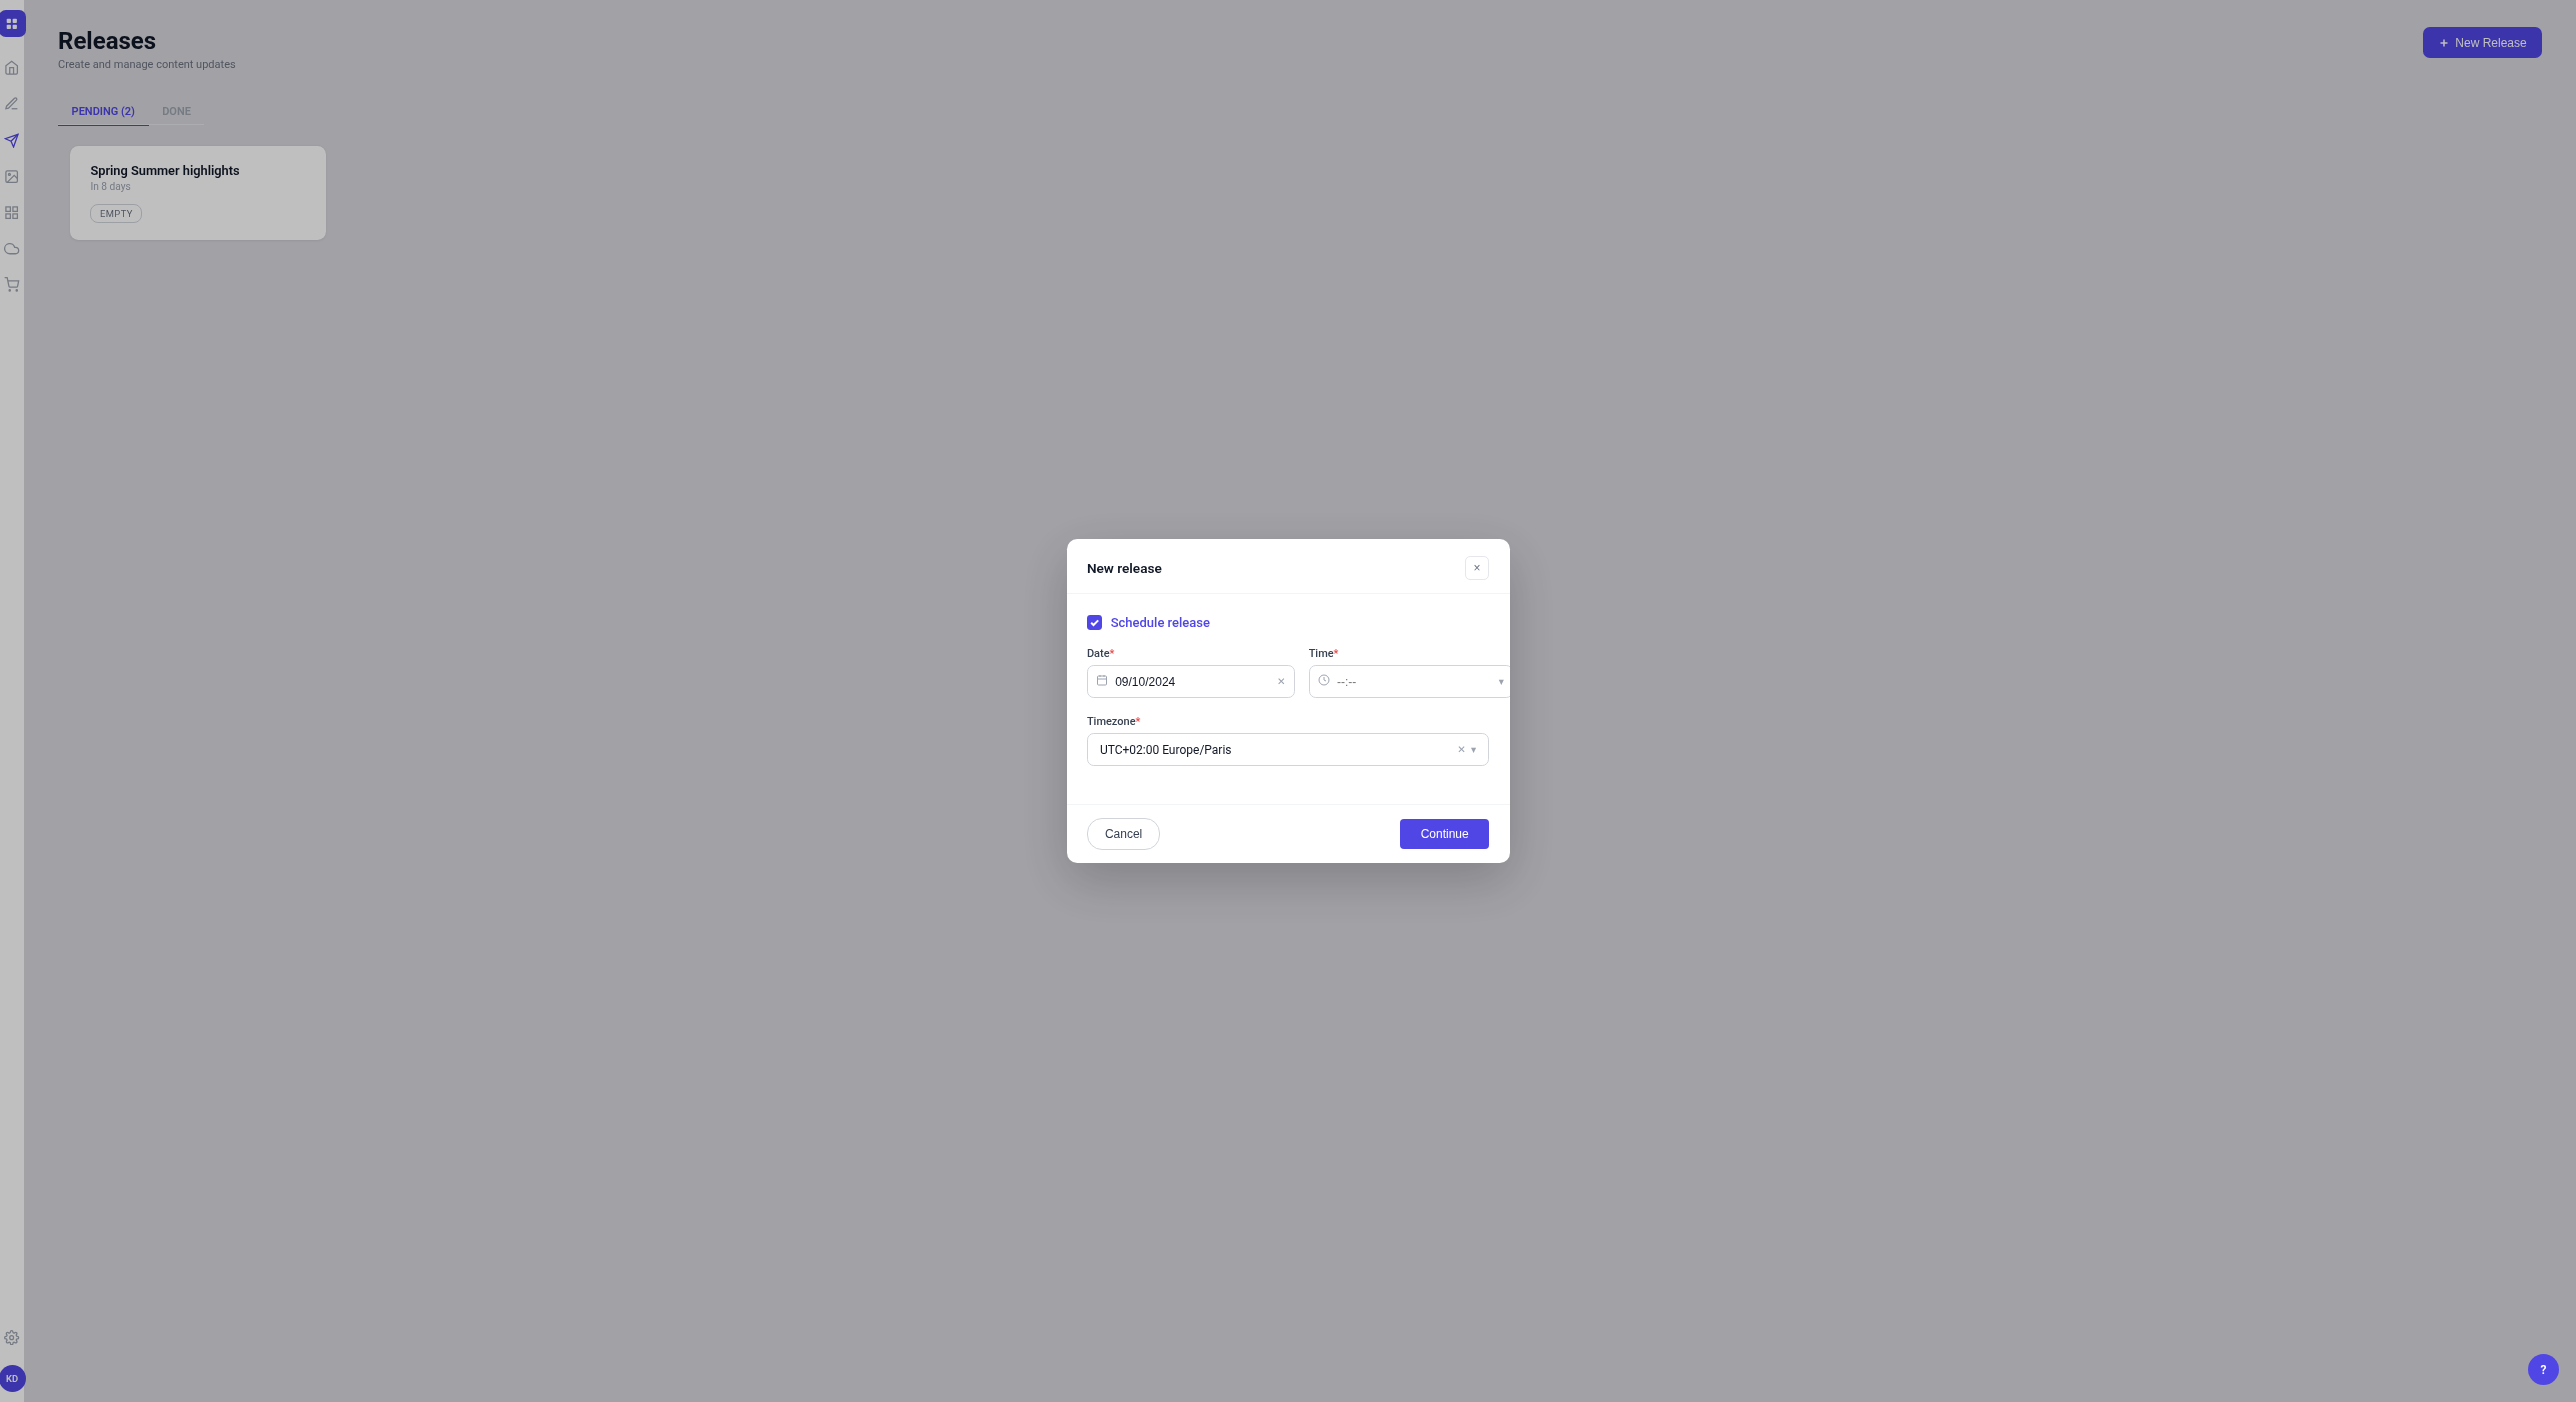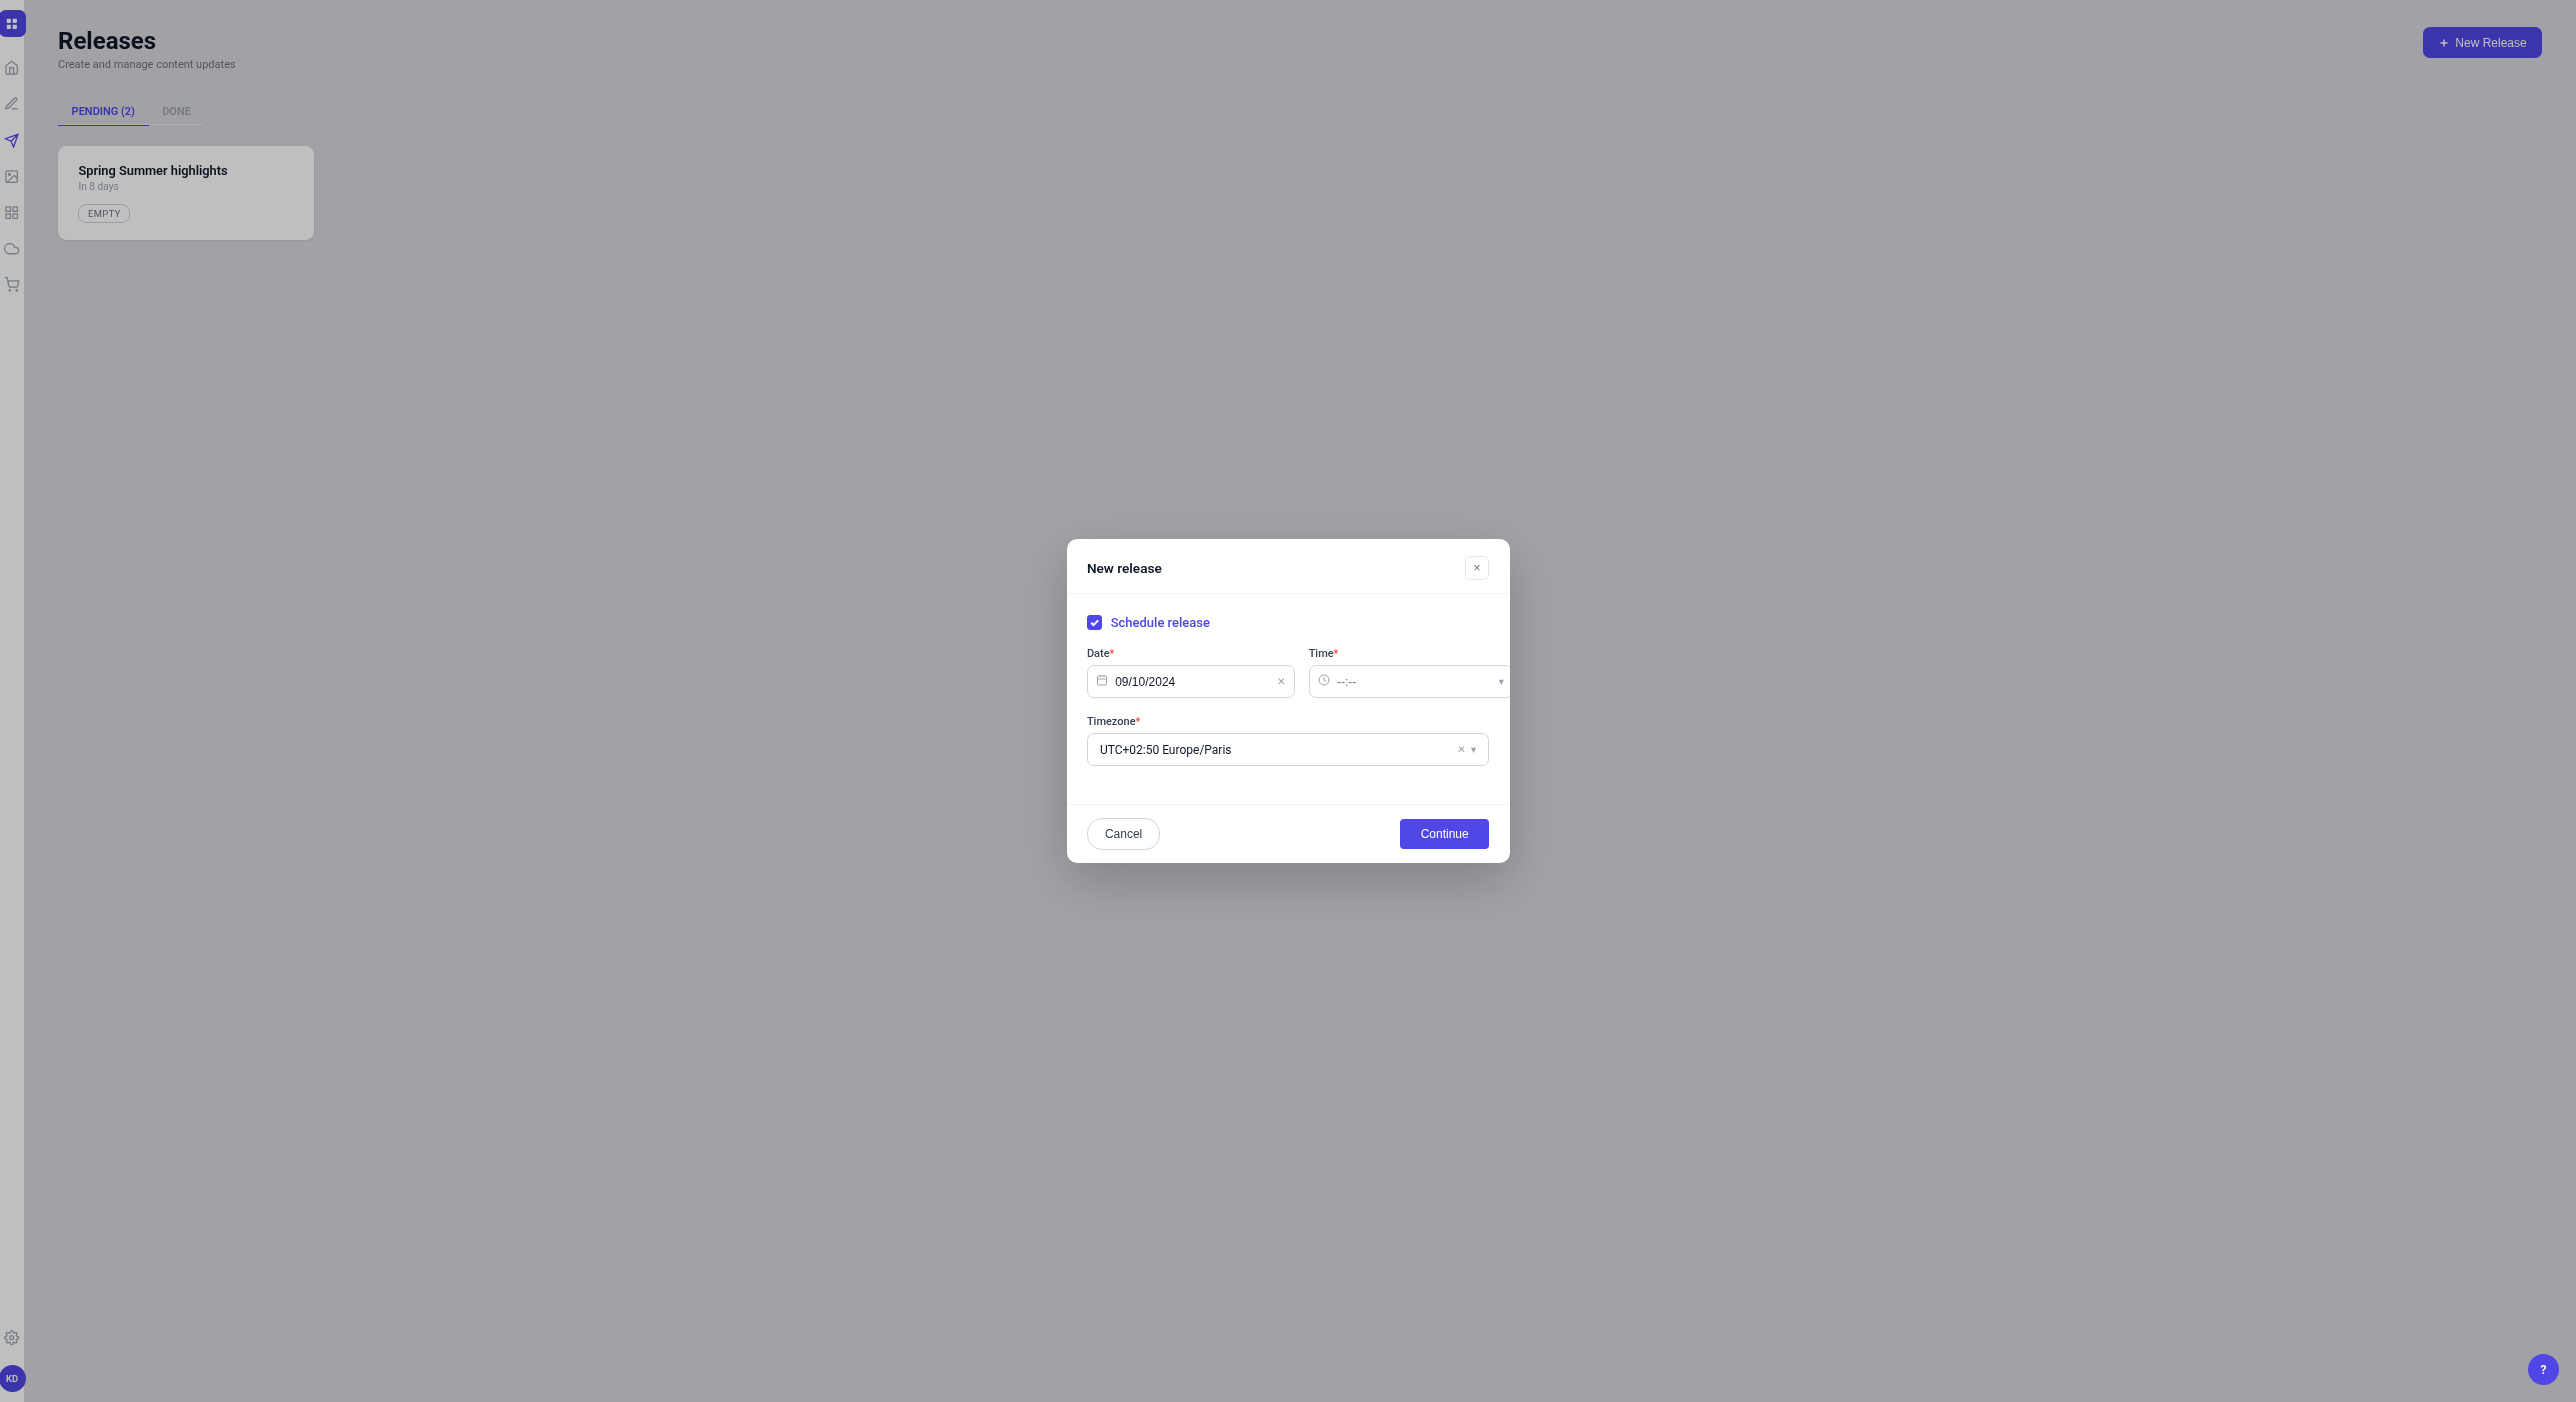--- a/index.html
+++ b/index.html
@@ -125,20 +125,21 @@
       border-bottom-color: #4f46e5;
     }
 
     
     .release-card {
       background: #fff;
       border-radius: 8.5px;
       padding: 17px 20.4px;
       width: 256px;
       box-shadow: 0 0.9px 2.6px rgba(0,0,0,0.08);
+      margin-left: 12px;
     }
     .release-card-title {
       font-size: 12.8px;
       font-weight: 600;
       color: #111827;
       margin-bottom: 3.4px;
     }
     .release-card-subtitle {
       font-size: 10.2px;
       color: #9ca3af;
@@ -513,21 +514,21 @@
             <span class="icon-right">▾</span>
           </div>
         </div>
       </div>
 
       <div class="form-group">
         <label class="form-label">
           <span>Timezone</span><span class="required">*</span>
         </label>
         <div class="select-with-icons">
-          <span class="value-text">UTC+02:50 Europe/Paris</span>
+          <span class="value-text">UTC+02:00 Europe/Paris</span>
           <span class="icon-actions">
             <span>✕</span>
             <span>▾</span>
           </span>
         </div>
       </div>
     </div>
 
     <div class="modal-footer">
       <button class="btn-cancel">Cancel</button>

